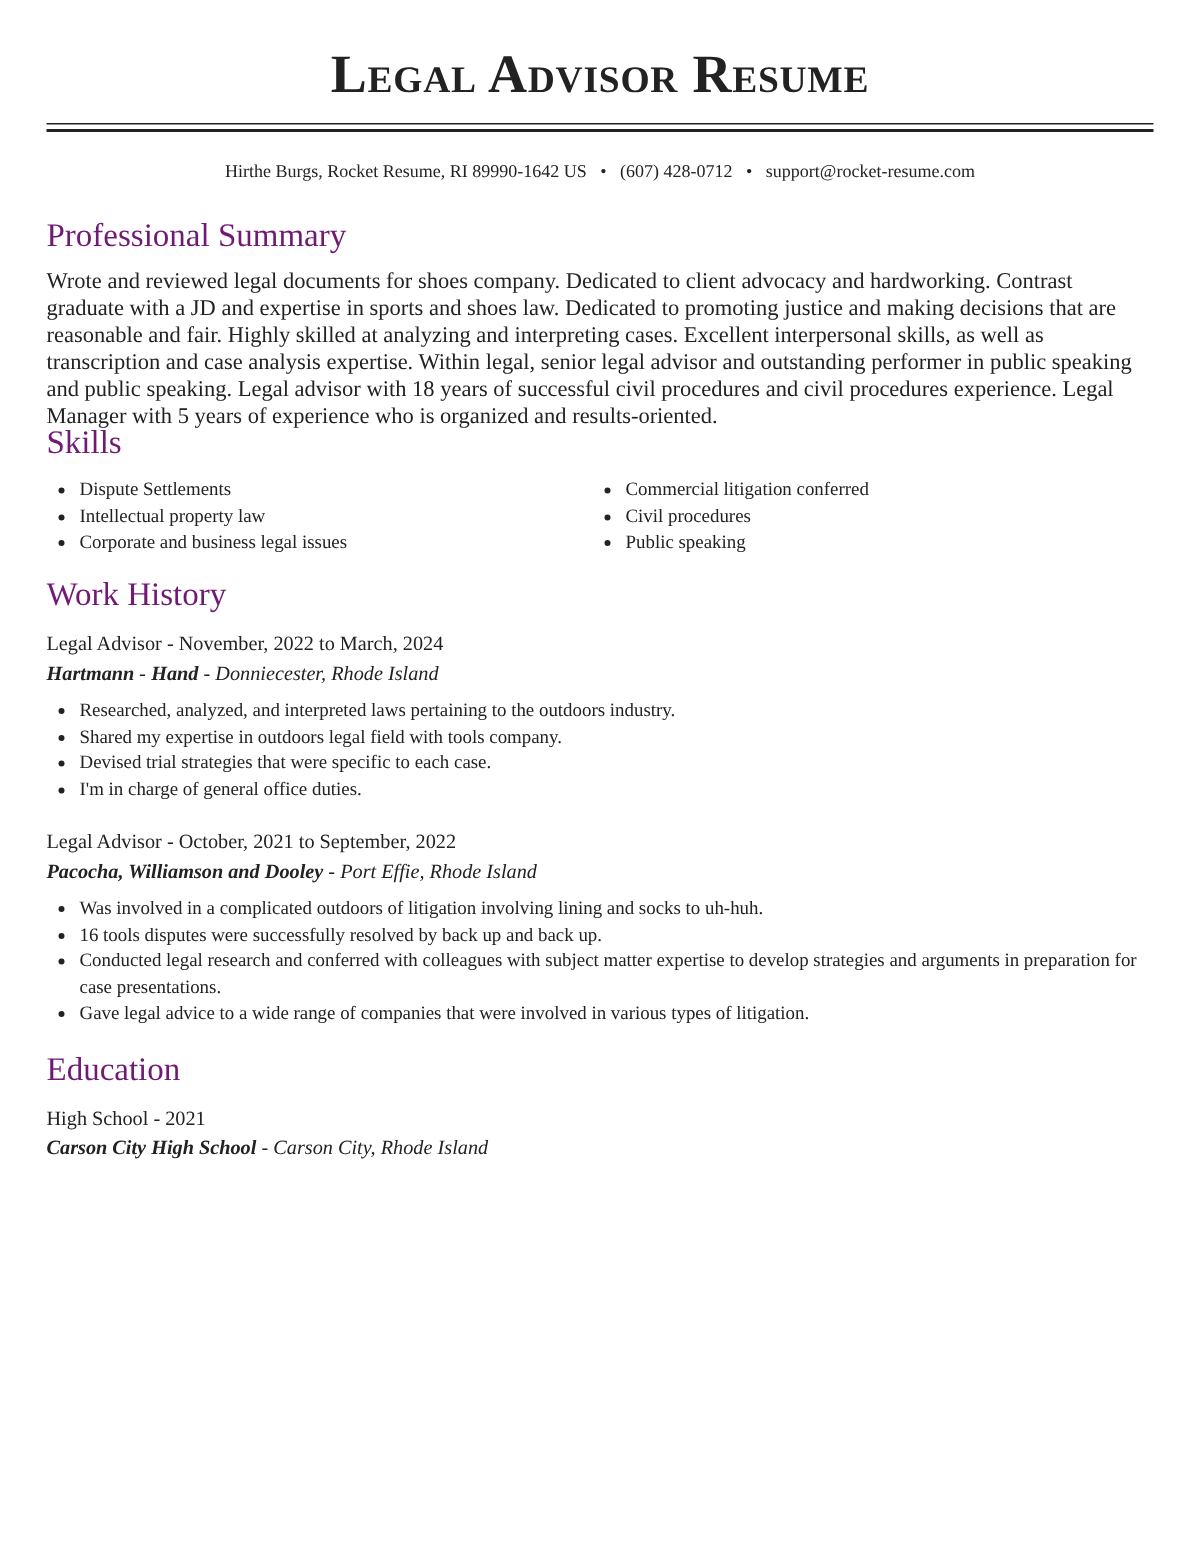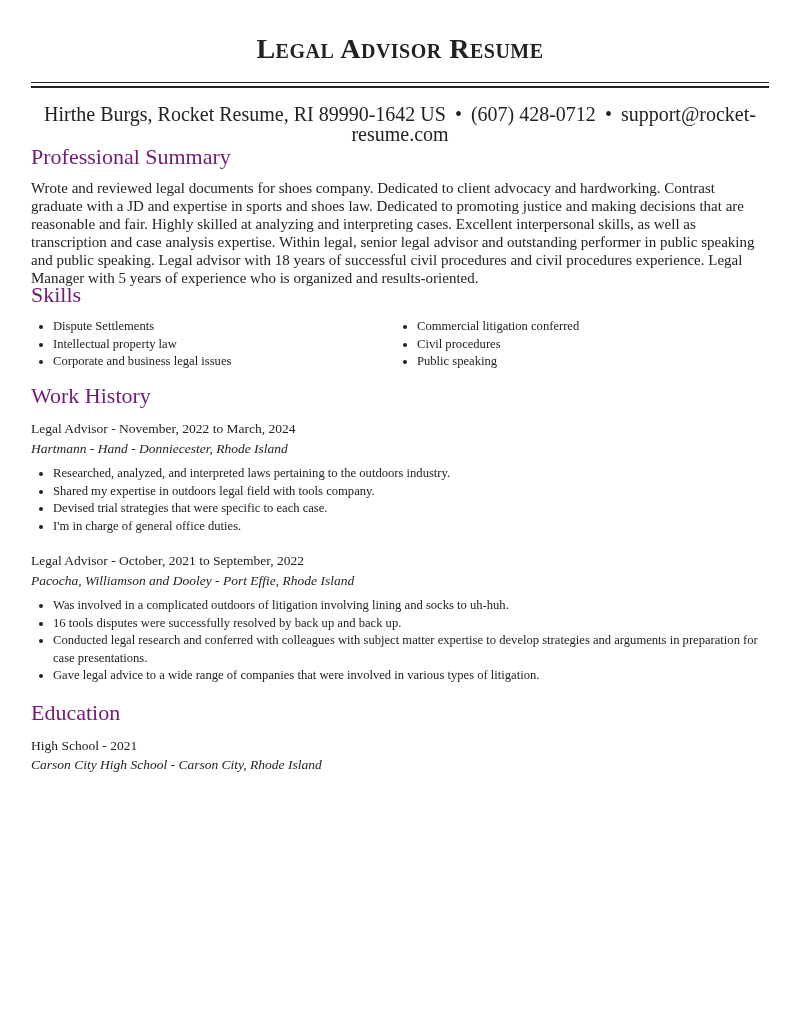--- a/index.html
+++ b/index.html
@@ -1,31 +1,31 @@
 <!DOCTYPE html>
 <html><head>
 <meta charset="utf-8">
 <style>
   html, body { margin:0; padding:0; background:#ffffff; }
   body { width:800px; height:1035px; position:relative; font-family:"Liberation Serif", serif; color:#222; overflow:hidden; }
   .page { position:absolute; left:31px; top:0; width:738px; }
-  .title { text-align:center; font-size:28px; font-weight:bold; font-variant:small-caps; letter-spacing:0.5px; margin:0; position:absolute; top:27px; left:0; width:738px; line-height:44px; color:#222; }
+  .title { text-align:center; font-size:36px; font-weight:bold; font-variant:small-caps; letter-spacing:0.5px; margin:0; position:absolute; top:27px; left:0; width:738px; line-height:44px; color:#222; }
   .rule-thin { position:absolute; top:82px; left:0; width:738px; height:1px; background:#222; }
   .rule-thick { position:absolute; top:86px; left:0; width:738px; height:2px; background:#222; }
-  .contact { position:absolute; top:104px; left:0; width:738px; text-align:center; font-size:20px; line-height:20px; }
+  .contact { position:absolute; top:104px; left:0; width:738px; text-align:center; font-size:12px; line-height:20px; }
   .contact .sep { margin:0 9px; }
   .h2 { position:absolute; left:0; font-size:22px; font-weight:normal; margin:0; line-height:28px; color:#701a75; }
   .summary { position:absolute; top:179px; left:0; width:738px; font-size:15px; line-height:18px; margin:0; }
   ul { margin:0; padding:0 0 0 22px; list-style:disc; }
   li { font-size:12.6px; line-height:17.5px; }
   .skills-col { position:absolute; top:318px; width:360px; }
   .job-line { position:absolute; left:0; font-size:13.5px; line-height:20px; }
   .job-line b { font-weight:normal; }
   .company-line { position:absolute; left:0; font-size:13.5px; line-height:20px; font-style:italic; }
-  .company-line b { font-weight:normal;margin-top:20px; }
+  .company-line b { font-weight:bold;margin-top:20px; }
   .bullets { position:absolute; left:0; width:738px; }
 </style>
 </head>
 <body>
 
 <div class="page">
   <h1 class="title">Legal Advisor Resume</h1>
   <div class="rule-thin"></div>
   <div class="rule-thick"></div>
 

